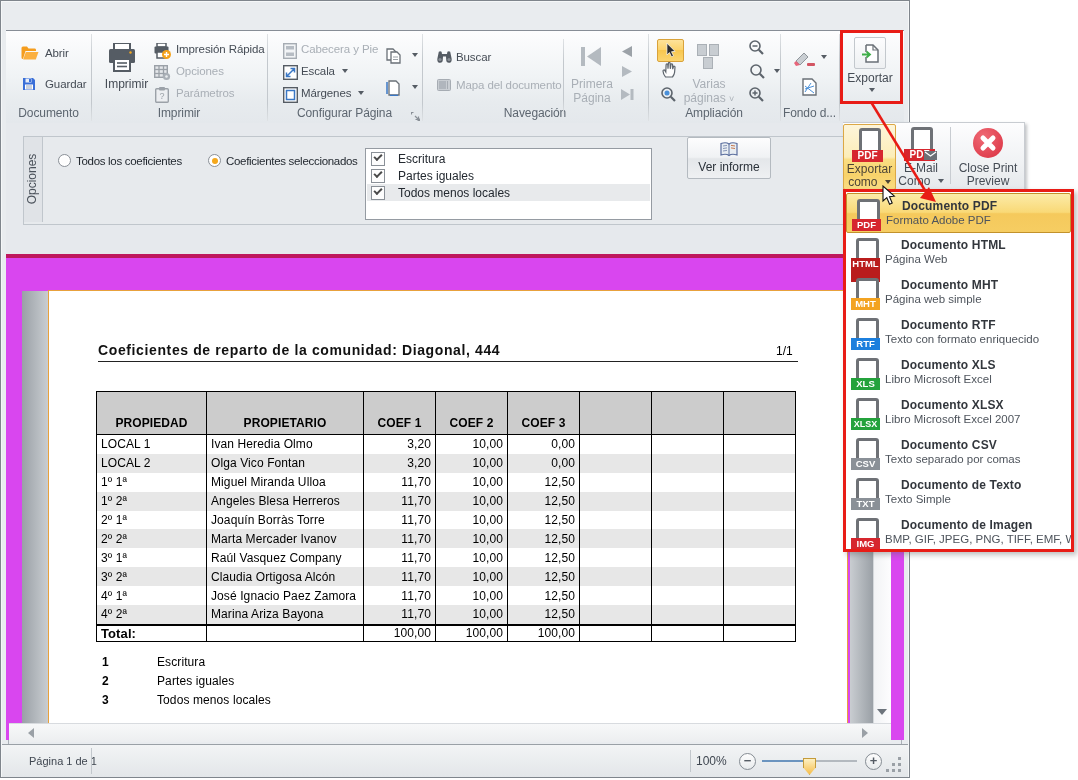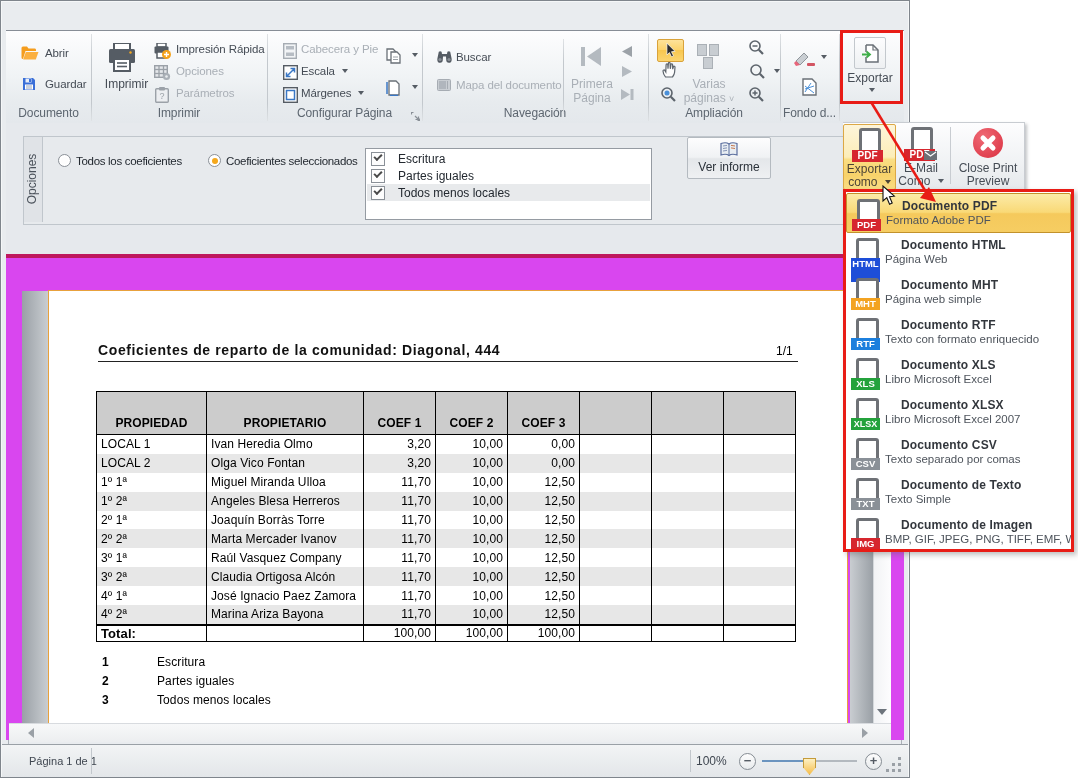--- a/index.html
+++ b/index.html
@@ -522,21 +522,21 @@
     <div class="dicon" style="left:5px;top:5px;width:29px;height:30px">
       <div class="doc" style="left:5px;top:0px;width:17px;height:22px"></div>
       <div class="band" style="left:0px;top:4px;width:29px;height:12px;background:#d6262e;font-size:9.5px;line-height:12px">PDF</div>
     </div>
     <div class="ti">Documento PDF</div>
       <div class="su">Formato Adobe PDF</div>
   </div>
   <div class="mitem" style="top:41px">
     <div class="dicon" style="left:5px;top:5px;width:29px;height:30px">
       <div class="doc" style="left:5px;top:0px;width:17px;height:22px"></div>
-      <div class="band" style="left:0px;top:4px;width:29px;height:24px;background:#1d4ed8;font-size:9.5px;line-height:12px">HTML</div>
+      <div class="band" style="left:0px;top:4px;width:29px;height:24px;background:#b91c1c;font-size:9.5px;line-height:12px">HTML</div>
     </div>
     <div class="ti">Documento HTML</div>
       <div class="su">Página Web</div>
   </div>
   <div class="mitem" style="top:121px">
     <div class="dicon" style="left:5px;top:5px;width:29px;height:30px">
       <div class="doc" style="left:5px;top:0px;width:17px;height:22px"></div>
       <div class="band" style="left:0px;top:4px;width:29px;height:12px;background:#1c7fdd;font-size:9.5px;line-height:12px">RTF</div>
     </div>
     <div class="ti">Documento RTF</div>

